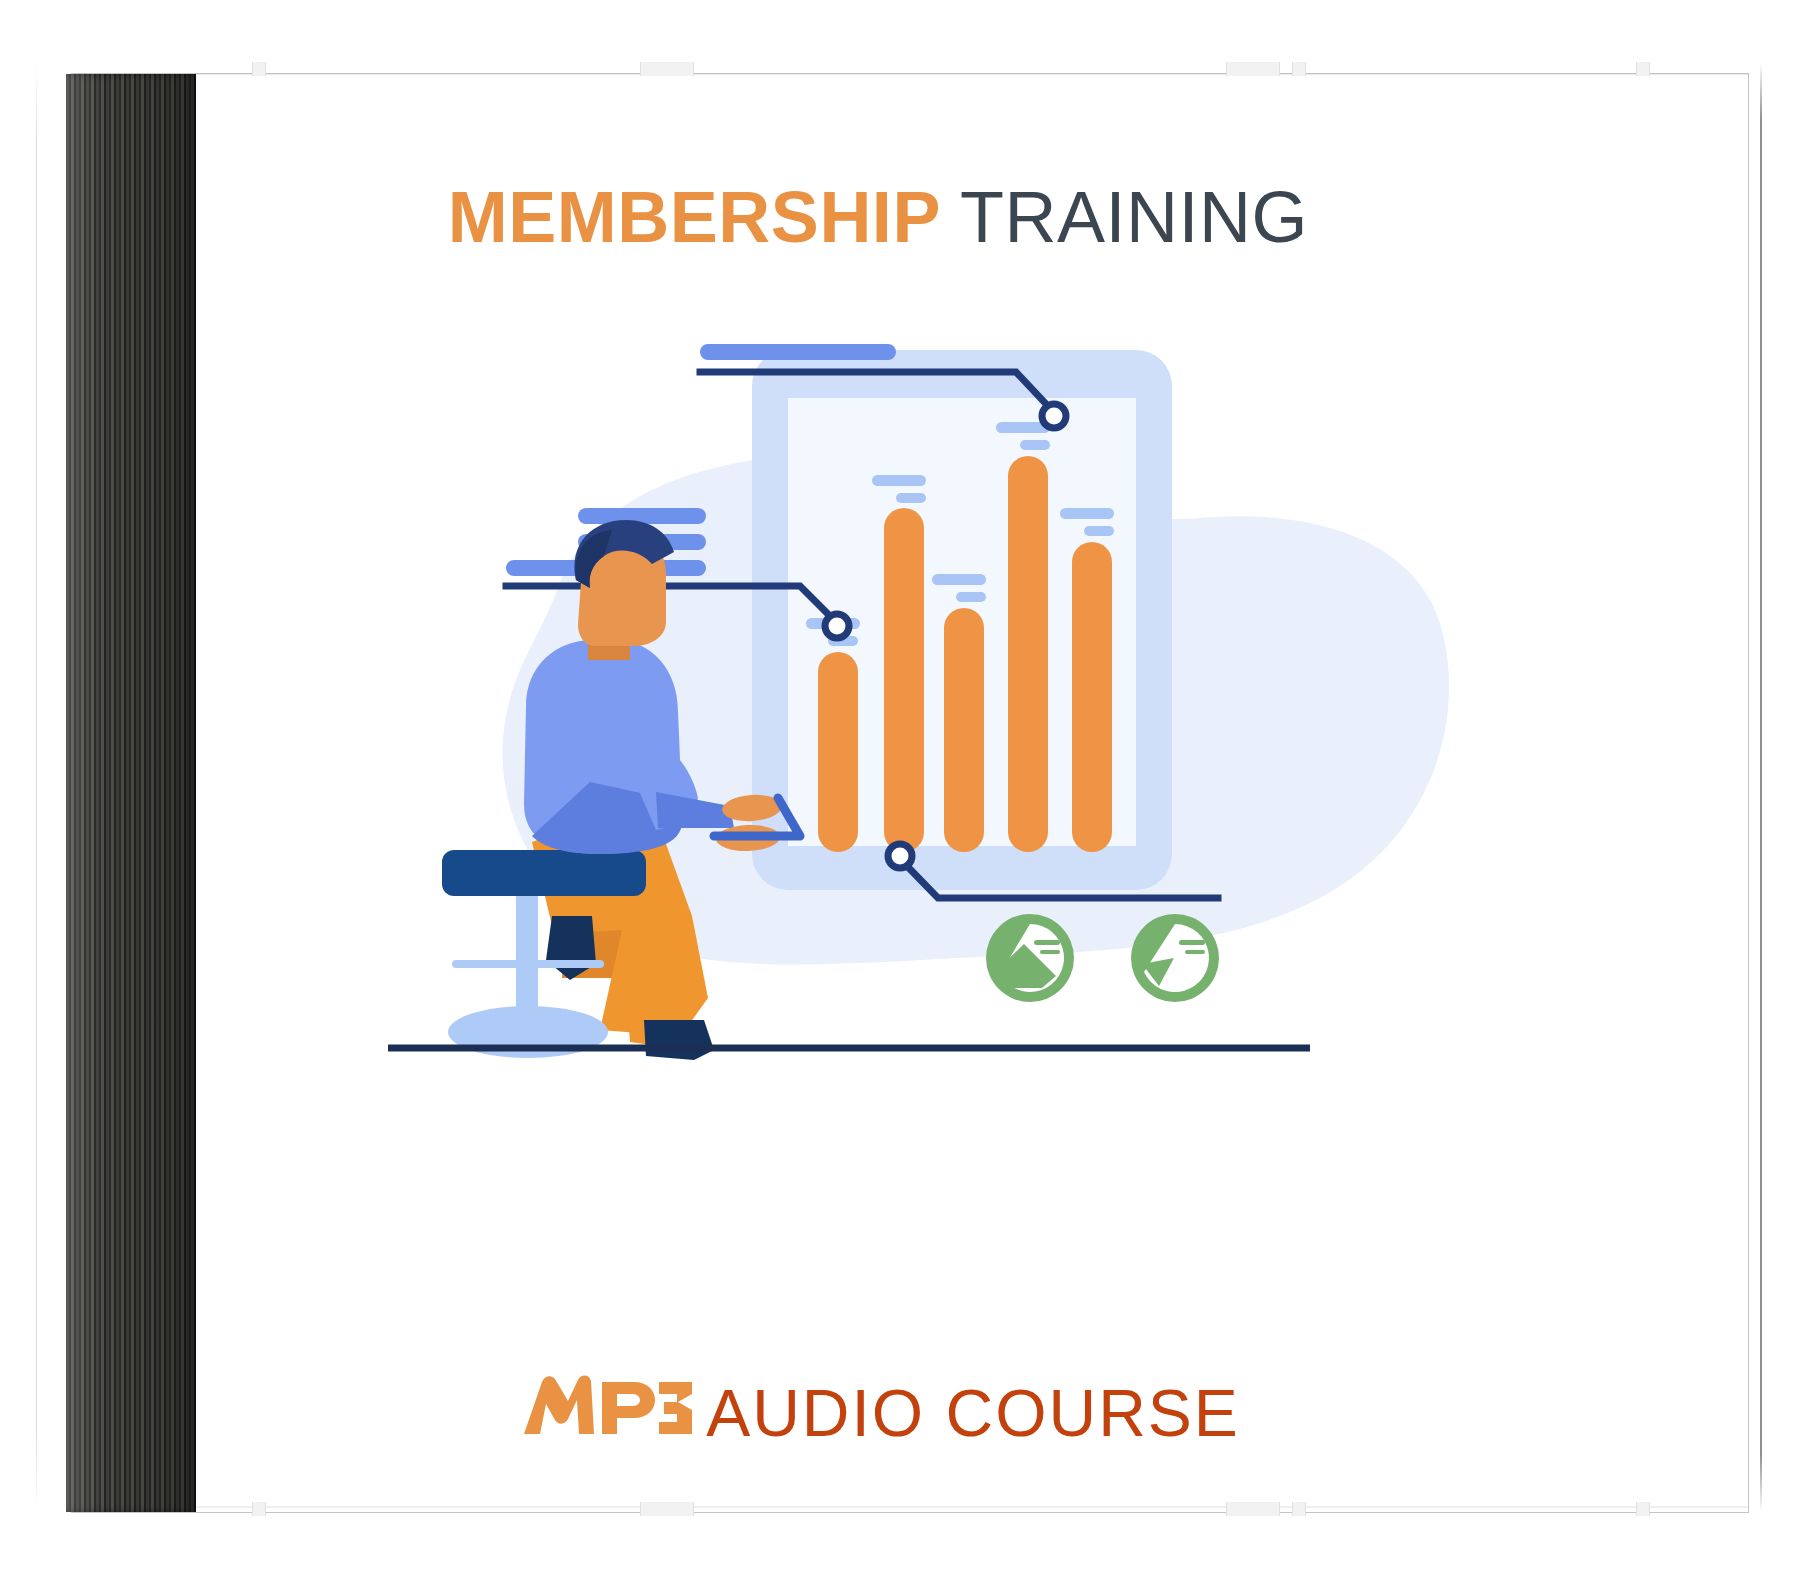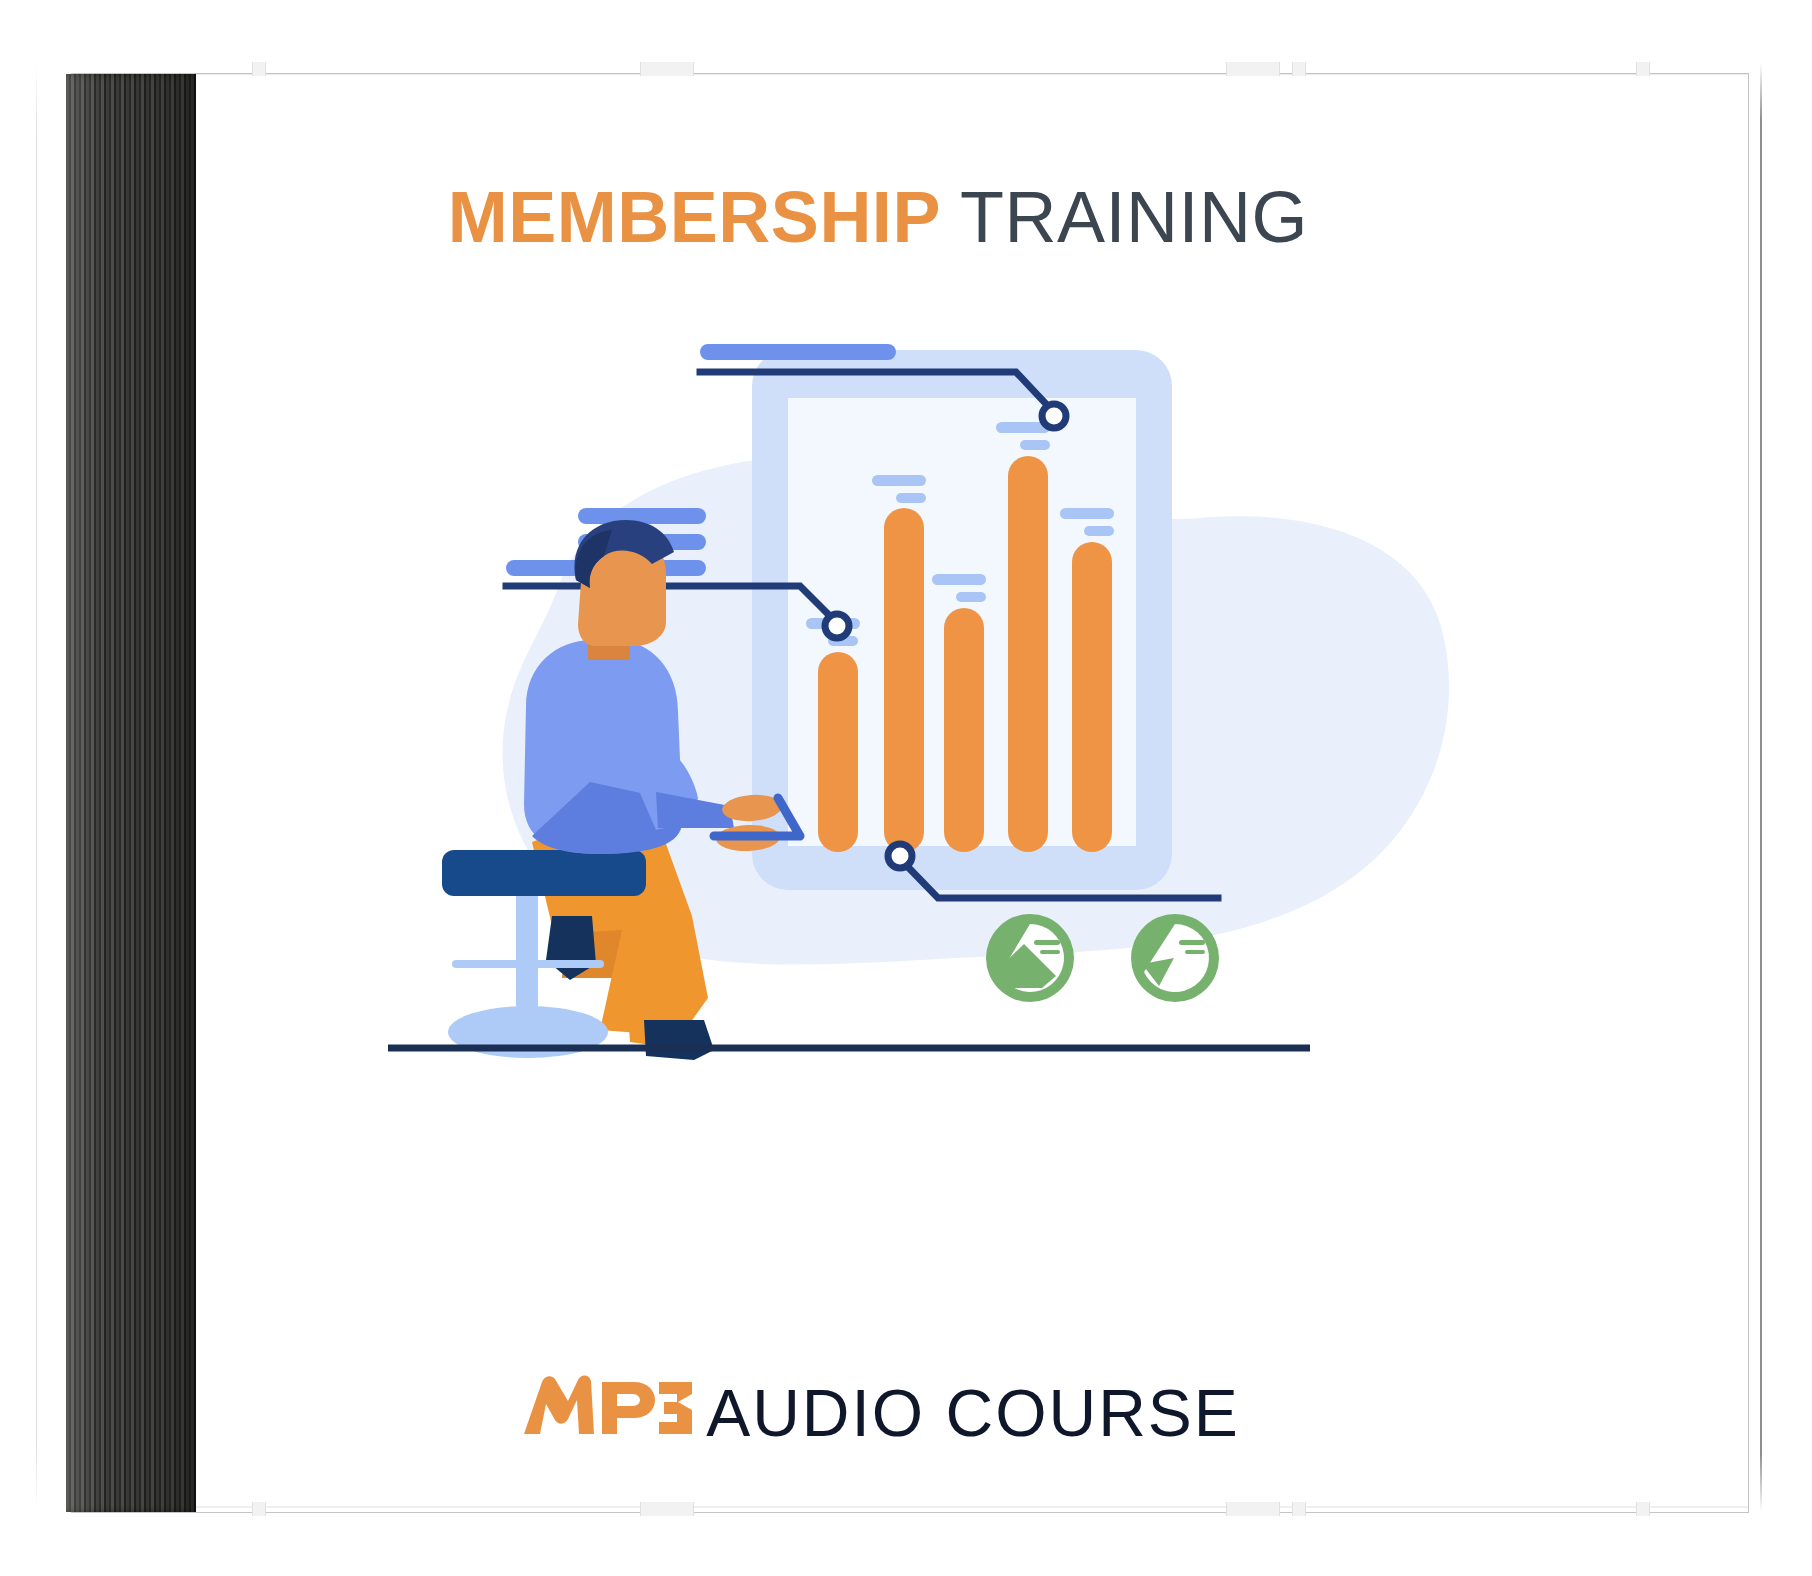--- a/index.html
+++ b/index.html
@@ -70,21 +70,21 @@
   }
 
   #footer-row{
     position:absolute;left:196px;top:1374px;width:1364px;
     text-align:center;white-space:nowrap;
   }
   #mp3-logo{
     display:inline-block;vertical-align:-4px;margin-right:14px;
   }
   #footer-text{
-    font-size:66px;font-weight:300;color:#0f172a;letter-spacing:2px;
+    font-size:66px;font-weight:300;color:#c2410c;letter-spacing:2px;
   }
 
   
   #illustration{
     position:absolute;left:300px;top:330px;width:1160px;height:760px;
   }
   #illustration svg{display:block;}
 </style>
 </head>
 <body>

